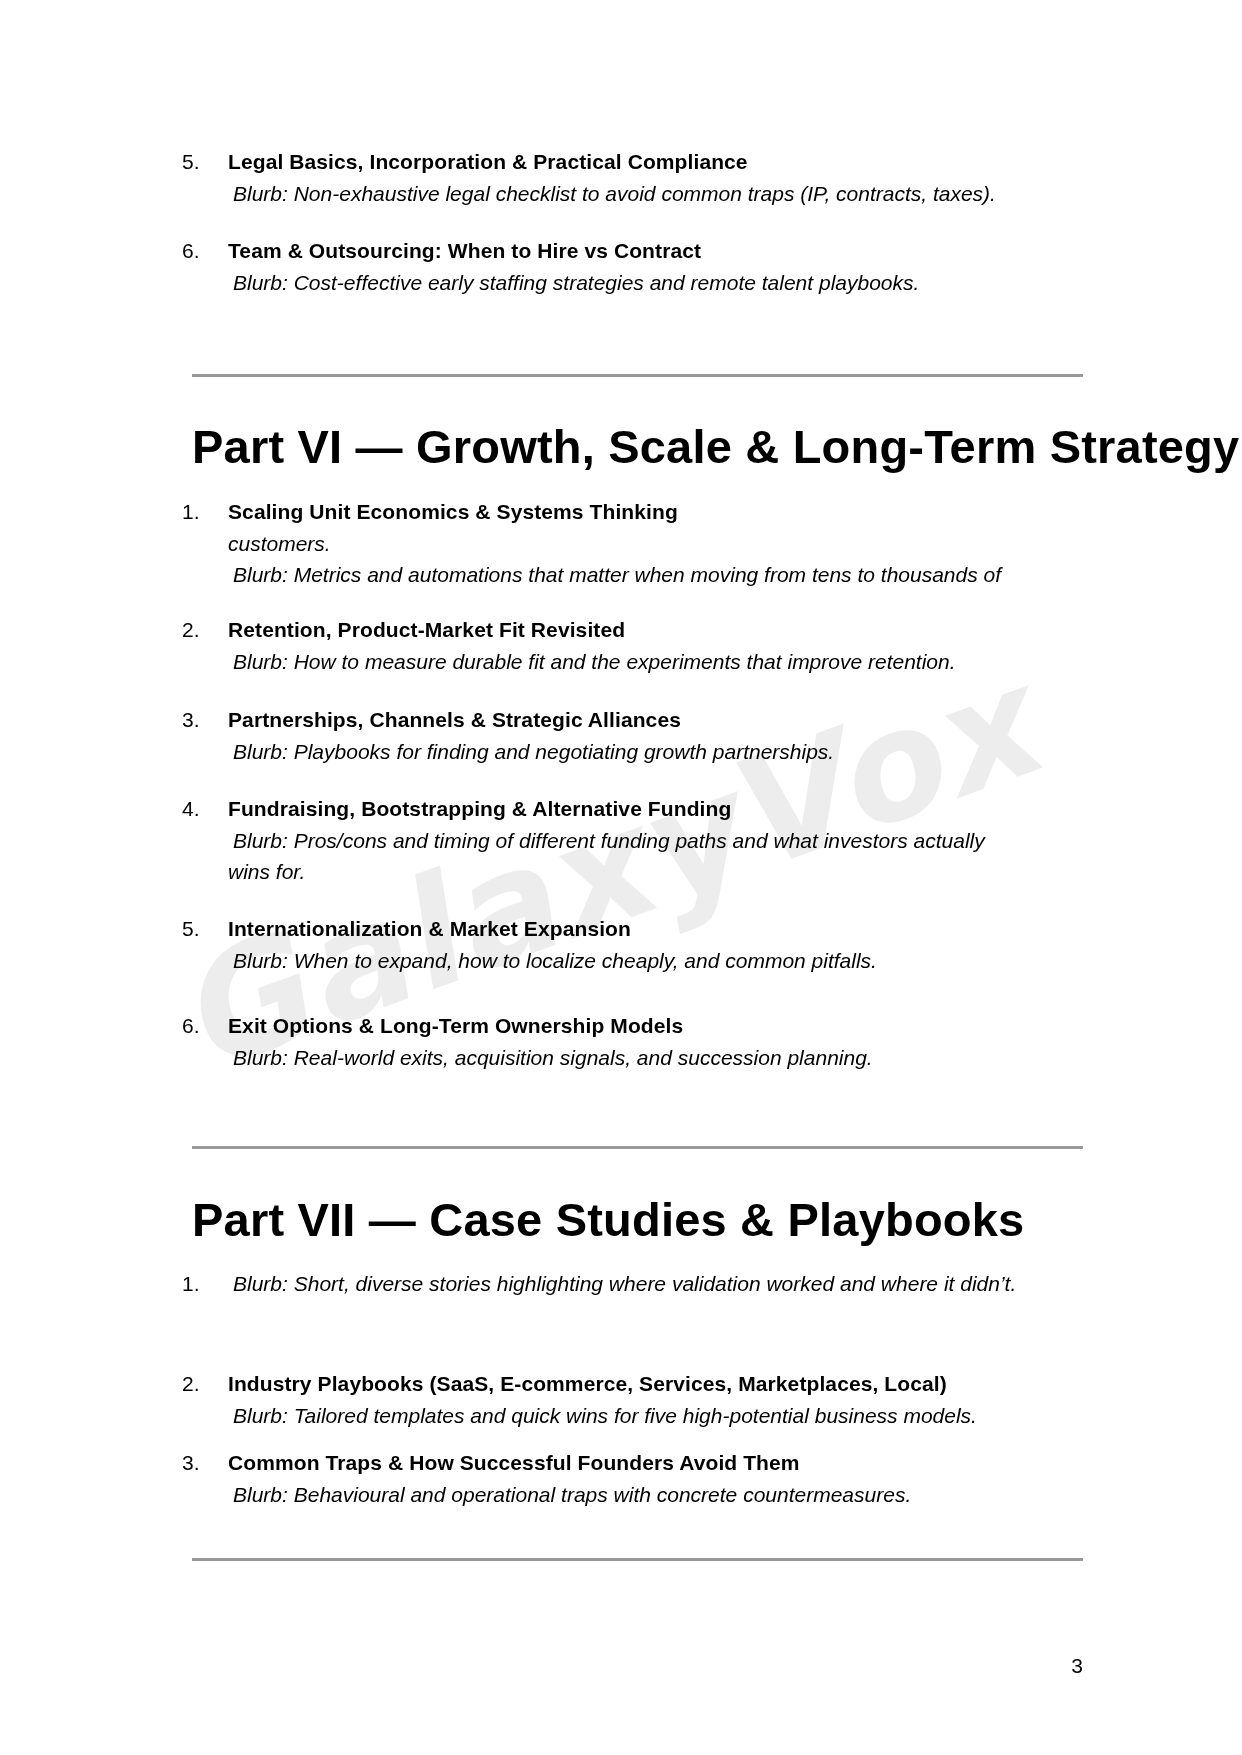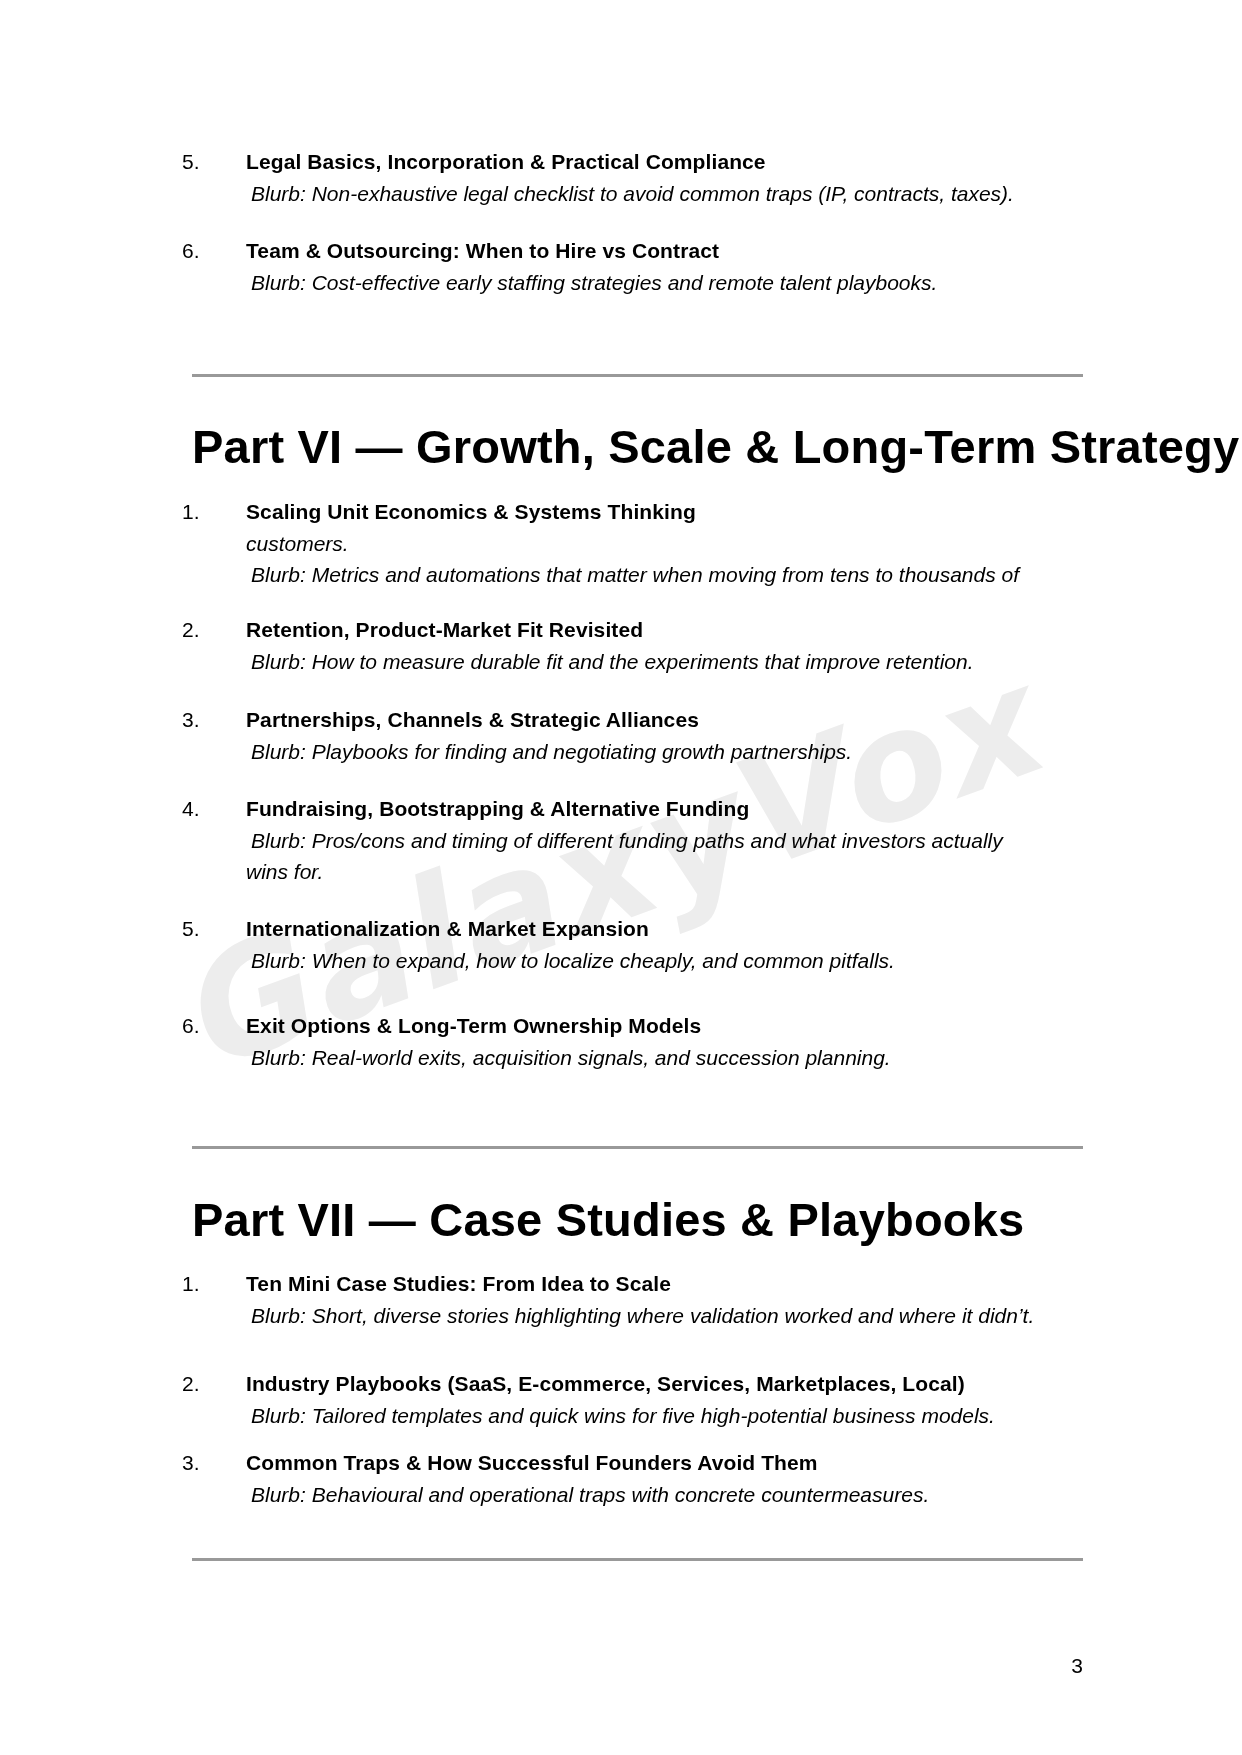--- a/index.html
+++ b/index.html
@@ -63,21 +63,21 @@
     font-size: 21px;
     line-height: 31.5px;
   }
   .item .num {
     position: absolute;
     left: -10px;
     top: 0;
     width: 40px;
     font-weight: normal;
   }
-  .item .body { margin-left: 54px; }
+  .item .body { margin-left: 36px; }
   .item .title {
     font-weight: bold;
     white-space: nowrap;
     letter-spacing: 0.1px;
   }
   .item .blurb-line {
     font-style: italic;
     white-space: nowrap;
   }
   .item .blurb-line.indent { text-indent: 5px; }
@@ -168,21 +168,20 @@
       </div>
     </div>
 
     <div class="divider" style="top:1146px"></div>
 
     <div class="part-heading" style="top:1198px">Part VII — Case Studies &amp; Playbooks</div>
 
     <div class="item" style="top:1268px">
       <span class="num">1.</span>
       <div class="body">
-        <div class="title">Ten Mini Case Studies: From Idea to Scale</div>
         <div class="blurb-line indent">Blurb: Short, diverse stories highlighting where validation worked and where it didn’t.</div>
       </div>
     </div>
 
     <div class="item" style="top:1368px">
       <span class="num">2.</span>
       <div class="body">
         <div class="title">Industry Playbooks (SaaS, E-commerce, Services, Marketplaces, Local)</div>
         <div class="blurb-line indent">Blurb: Tailored templates and quick wins for five high-potential business models.</div>
       </div>

